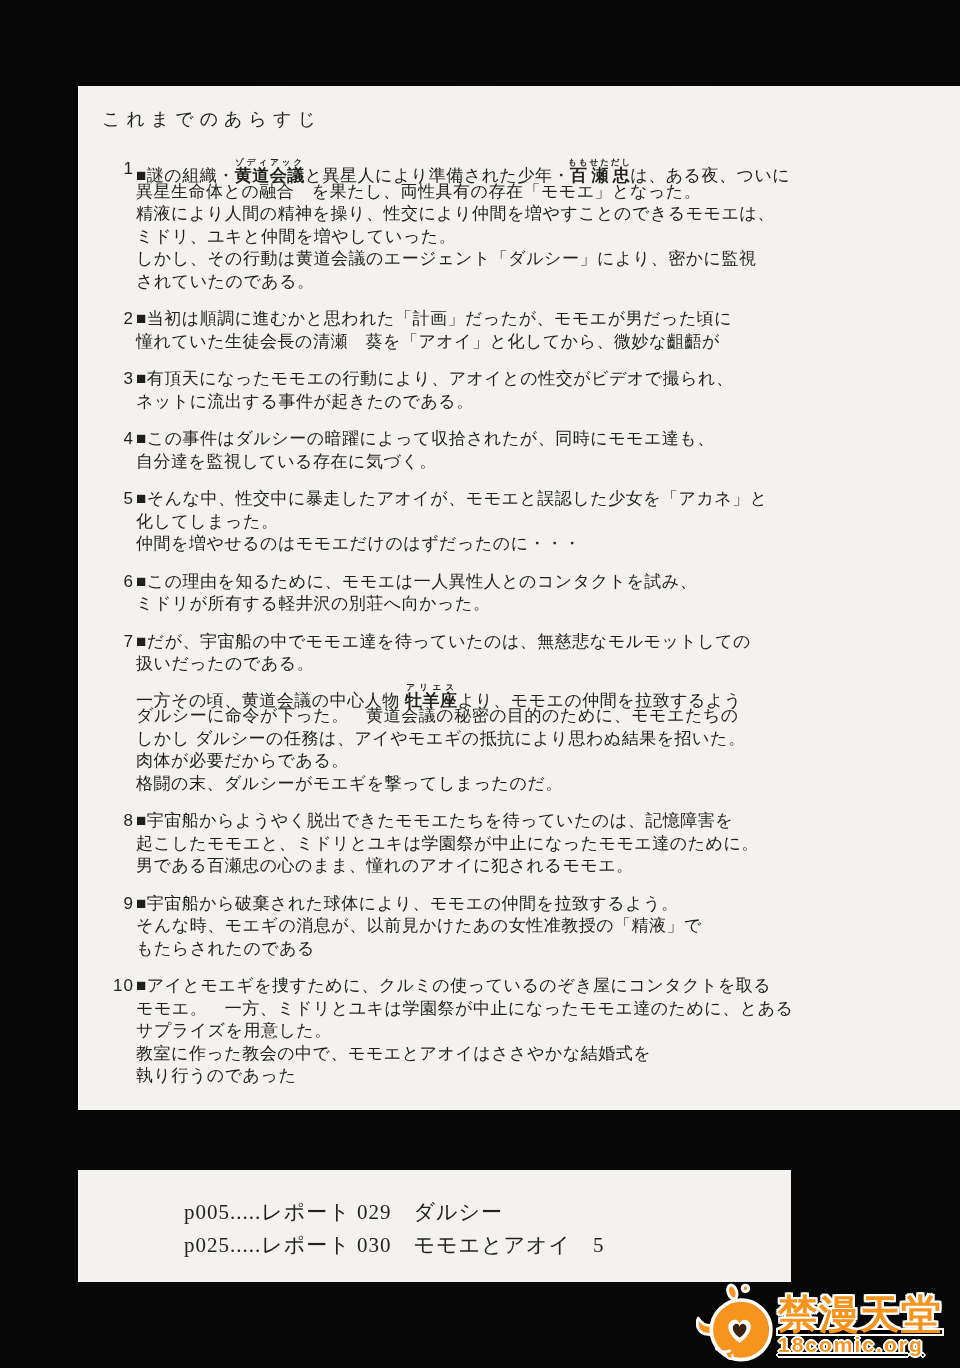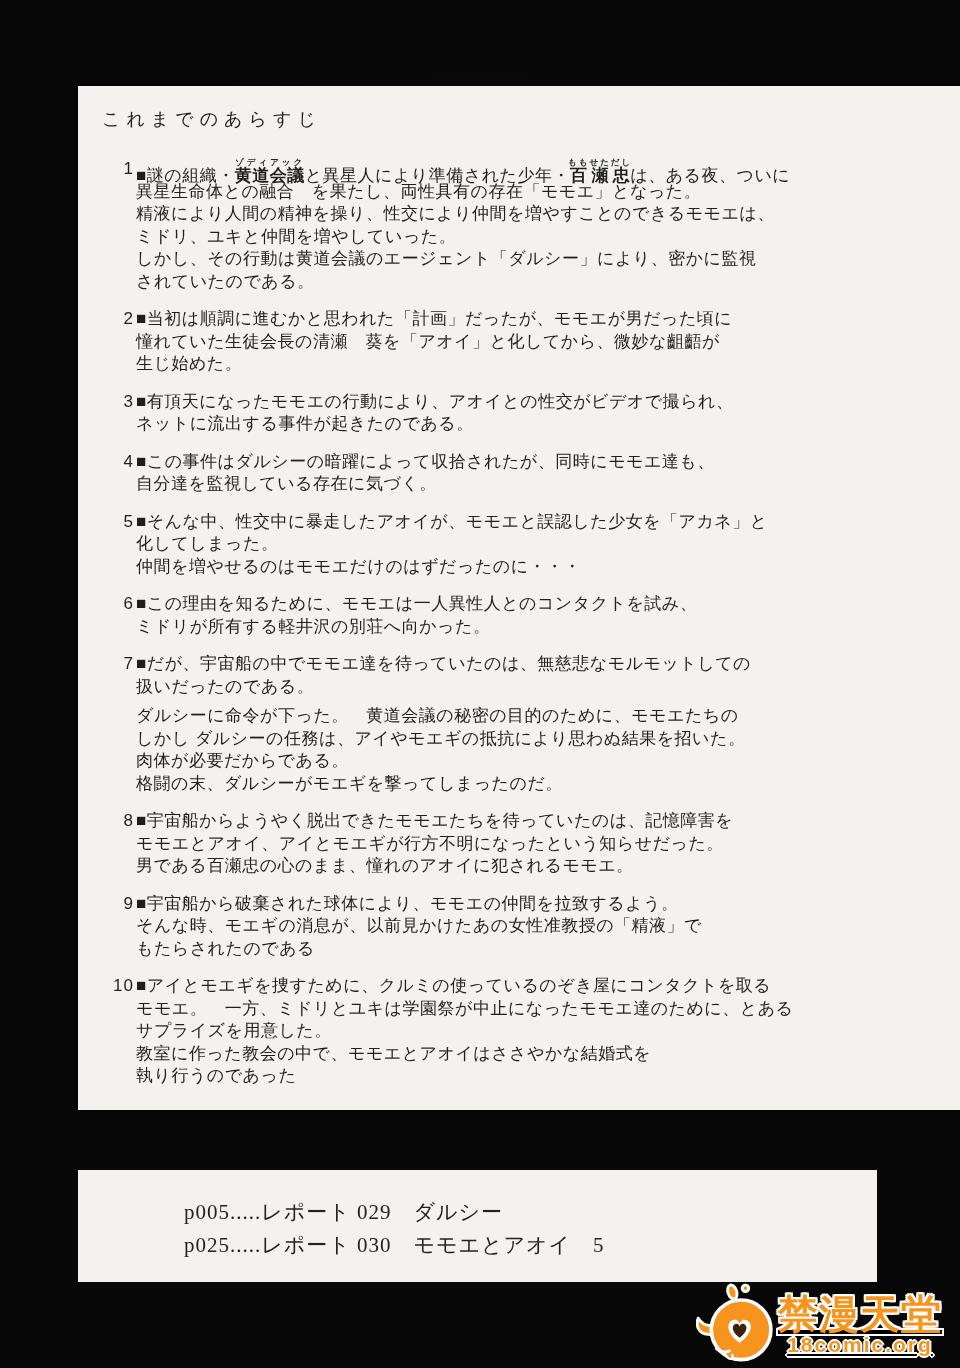--- a/index.html
+++ b/index.html
@@ -51,21 +51,21 @@
     letter-spacing: 0.5px;
     white-space: nowrap;
   }
   ruby { ruby-position: over; font-weight: bold; }
   rt {
     font-size: 8.5px;
     letter-spacing: 2px;
     transform: translateY(2px);
   }
   .paper-toc {
-    position: absolute; left: 78px; top: 1170px; width: 799px; height: 112px;
+    position: absolute; left: 78px; top: 1170px; width: 713px; height: 112px;
     background: #f3f2ee;
     box-sizing: border-box;
     padding: 26px 0 0 106px;
     color: #222;
   }
   .toc-line {
     font-family: "Liberation Serif", serif;
     font-size: 21px;
     line-height: 33px;
     letter-spacing: 1px;
@@ -84,21 +84,21 @@
     letter-spacing: 1px;
     color: #f7941e;
     text-shadow:
       -2px 0 #fff, 2px 0 #fff, 0 -2px #fff, 0 2px #fff,
       -2px -2px #fff, 2px 2px #fff, -2px 2px #fff, 2px -2px #fff;
   }
   .wm-url {
     font-size: 21px;
     font-weight: bold;
     letter-spacing: 2px;
-    text-align: center;
+    text-align: left;
     margin-top: -1px;
     color: #f7941e;
     text-shadow:
       -2px 0 #fff, 2px 0 #fff, 0 -2px #fff, 0 2px #fff,
       -1px -1px #fff, 1px 1px #fff, -1px 1px #fff, 1px -1px #fff;
   }
 </style>
 </head>
 <body>
 
@@ -119,21 +119,20 @@
             <div class="line">されていたのである。</div>
           </div>
         </div>
       </div>
       <div class="item">
         <div class="num">2</div>
         <div class="content">
           <div class="para">
             <div class="line">■当初は順調に進むかと思われた「計画」だったが、モモエが男だった頃に</div>
             <div class="line">憧れていた生徒会長の清瀬　葵を「アオイ」と化してから、微妙な齟齬が</div>
-            <div class="line">生じ始めた。</div>
           </div>
         </div>
       </div>
       <div class="item">
         <div class="num">3</div>
         <div class="content">
           <div class="para">
             <div class="line">■有頂天になったモモエの行動により、アオイとの性交がビデオで撮られ、</div>
             <div class="line">ネットに流出する事件が起きたのである。</div>
           </div>
@@ -168,33 +167,34 @@
         </div>
       </div>
       <div class="item">
         <div class="num">7</div>
         <div class="content">
           <div class="para">
             <div class="line">■だが、宇宙船の中でモモエ達を待っていたのは、無慈悲なモルモットしての</div>
             <div class="line">扱いだったのである。</div>
           </div>
           <div class="para">
+            <div class="line">一方その頃、黄道会議の中心人物 <ruby>牡羊座<rt>アリエス</rt></ruby>より、モモエの仲間を拉致するよう</div>
             <div class="line">ダルシーに命令が下った。　黄道会議の秘密の目的のために、モモエたちの</div>
             <div class="line">しかし ダルシーの任務は、アイやモエギの抵抗により思わぬ結果を招いた。</div>
             <div class="line">肉体が必要だからである。</div>
             <div class="line">格闘の末、ダルシーがモエギを撃ってしまったのだ。</div>
           </div>
         </div>
       </div>
       <div class="item">
         <div class="num">8</div>
         <div class="content">
           <div class="para">
             <div class="line">■宇宙船からようやく脱出できたモモエたちを待っていたのは、記憶障害を</div>
-            <div class="line">モモエとアオイ、アイとモエギが行方不明になったという知らせだった。</div>
+            <div class="line">起こしたモモエと、ミドリとユキは学園祭が中止になったモモエ達のために。</div>
             <div class="line">男である百瀬忠の心のまま、憧れのアオイに犯されるモモエ。</div>
           </div>
         </div>
       </div>
       <div class="item">
         <div class="num">9</div>
         <div class="content">
           <div class="para">
             <div class="line">■宇宙船から破棄された球体により、モモエの仲間を拉致するよう。</div>
             <div class="line">そんな時、モエギの消息が、以前見かけたあの女性准教授の「精液」で</div>

